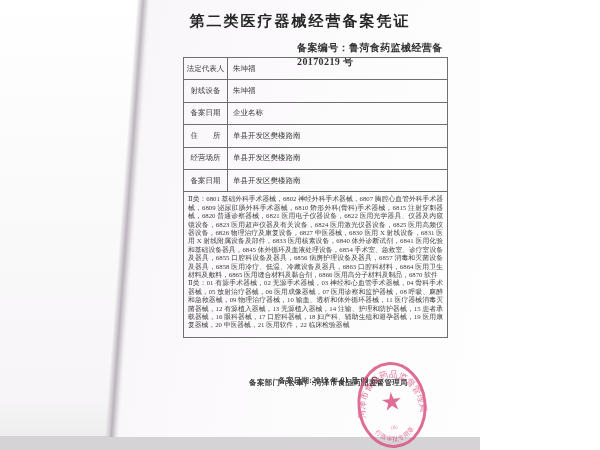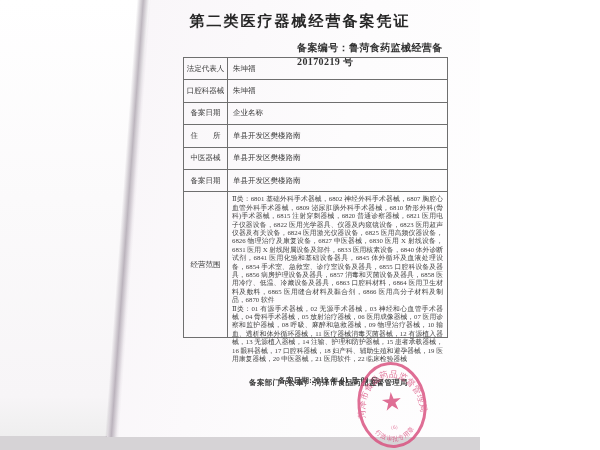--- a/index.html
+++ b/index.html
@@ -81,41 +81,40 @@
   <div class="filing-no">
     <span>备案编号：</span><span>鲁菏食药监械经营备 20170219 号</span>
   </div>
 
   <div class="tbl">
     <div class="trow">
       <div class="tlabel">法定代表人</div>
       <div class="tvalue">朱坤福</div>
     </div>
     <div class="trow">
-      <div class="tlabel">口腔科器械</div>
+      <div class="tlabel">射线设备</div>
       <div class="tvalue">朱坤福</div>
     </div>
     <div class="trow">
       <div class="tlabel">备案日期</div>
       <div class="tvalue">企业名称</div>
     </div>
     <div class="trow">
       <div class="tlabel">住　　所</div>
       <div class="tvalue">单县开发区樊楼路南</div>
     </div>
     <div class="trow">
-      <div class="tlabel">中医器械</div>
+      <div class="tlabel">经营场所</div>
       <div class="tvalue">单县开发区樊楼路南</div>
     </div>
     <div class="trow">
       <div class="tlabel">备案日期</div>
       <div class="tvalue">单县开发区樊楼路南</div>
     </div>
     <div class="trow scope">
-      <div class="tlabel">经营范围</div>
       <div class="tvalue scope-text">
         <p>Ⅱ类：6801 基础外科手术器械，6802 神经外科手术器械，6807 胸腔心血管外科手术器械，6809 泌尿肛肠外科手术器械，6810 矫形外科(骨科)手术器械，6815 注射穿刺器械，6820 普通诊察器械，6821 医用电子仪器设备，6822 医用光学器具、仪器及内窥镜设备，6823 医用超声仪器及有关设备，6824 医用激光仪器设备，6825 医用高频仪器设备，6826 物理治疗及康复设备，6827 中医器械，6830 医用 X 射线设备，6831 医用 X 射线附属设备及部件，6833 医用核素设备，6840 体外诊断试剂，6841 医用化验和基础设备器具，6845 体外循环及血液处理设备，6854 手术室、急救室、诊疗室设备及器具，6855 口腔科设备及器具，6856 病房护理设备及器具，6857 消毒和灭菌设备及器具，6858 医用冷疗、低温、冷藏设备及器具，6863 口腔科材料，6864 医用卫生材料及敷料，6865 医用缝合材料及黏合剂，6866 医用高分子材料及制品，6870 软件</p>
         <p>Ⅱ类：01 有源手术器械，02 无源手术器械，03 神经和心血管手术器械，04 骨科手术器械，05 放射治疗器械，06 医用成像器械，07 医用诊察和监护器械，08 呼吸、麻醉和急救器械，09 物理治疗器械，10 输血、透析和体外循环器械，11 医疗器械消毒灭菌器械，12 有源植入器械，13 无源植入器械，14 注输、护理和防护器械，15 患者承载器械，16 眼科器械，17 口腔科器械，18 妇产科、辅助生殖和避孕器械，19 医用康复器械，20 中医器械，21 医用软件，22 临床检验器械</p>
       </div>
     </div>
   </div>
 
   <div class="footer-line dept-line">
     <span>备案部门（公章）:</span><span>菏泽市食品药品监督管理局</span>
   </div>

